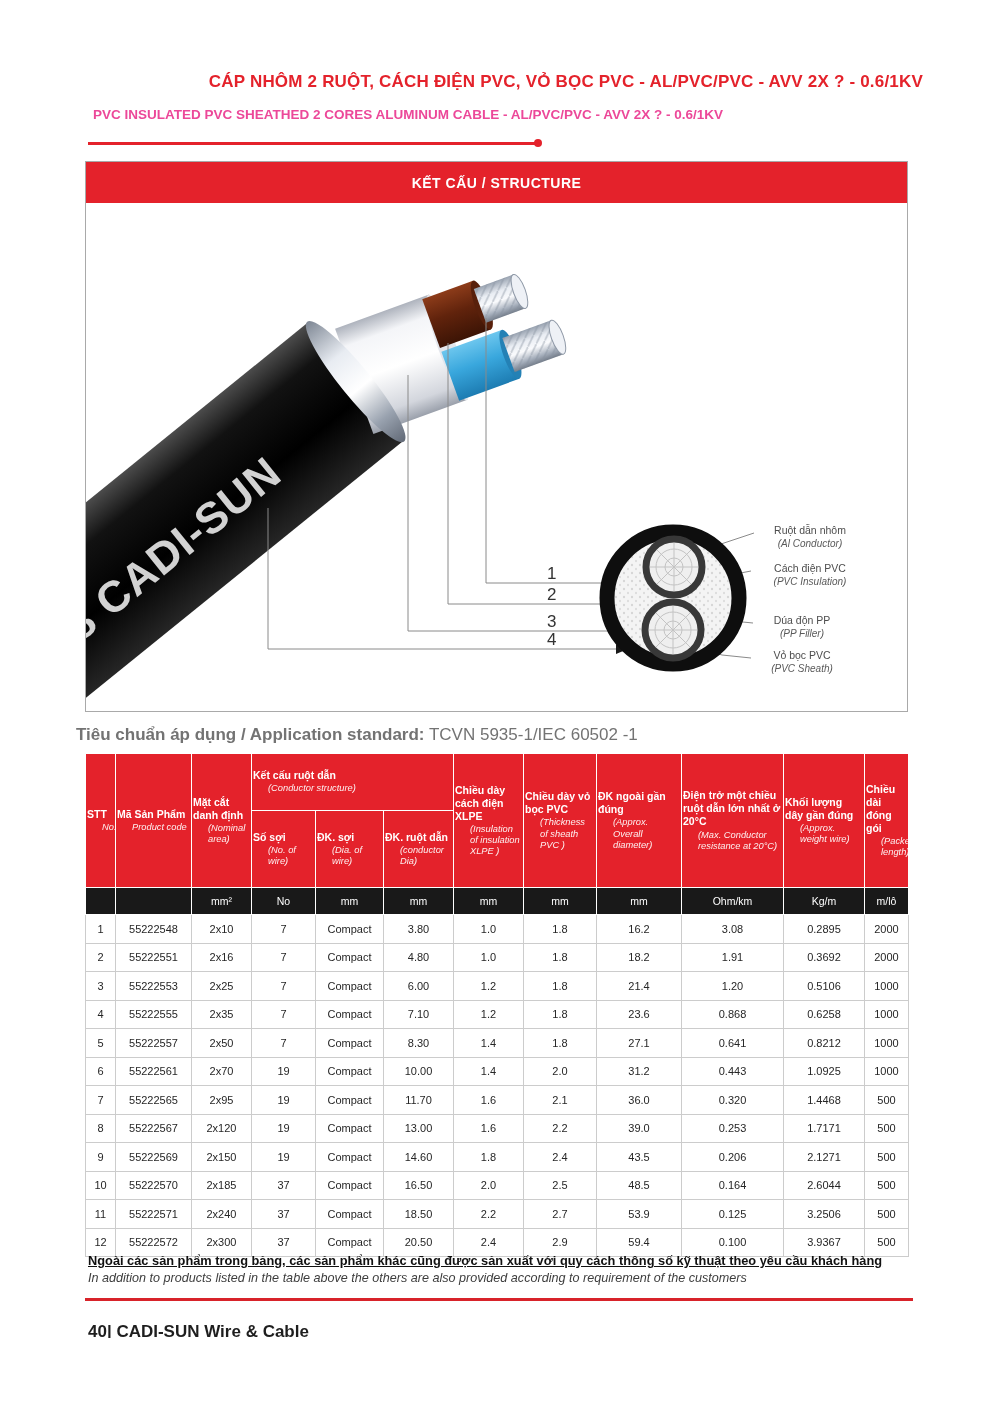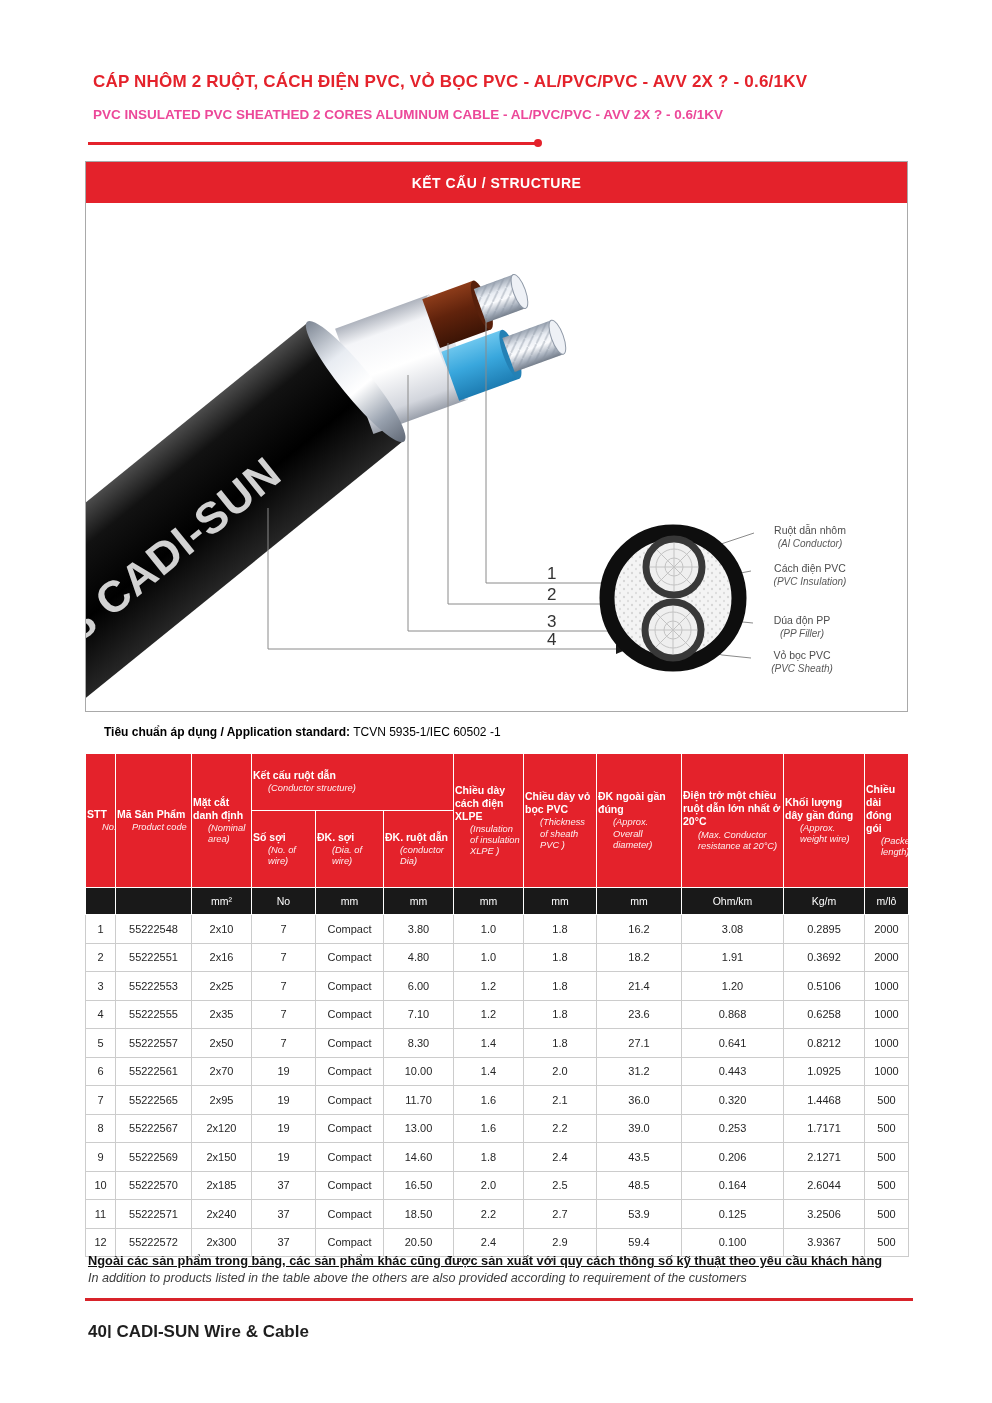--- a/index.html
+++ b/index.html
@@ -1,30 +1,30 @@
 <!DOCTYPE html>
 <html><head>
 <meta charset="utf-8">
 <style>
   html,body{margin:0;padding:0;background:#888;}
   .page{position:relative;width:992px;height:1403px;background:#ffffff;margin:0 auto;
         font-family:"Liberation Sans","DejaVu Sans",sans-serif;overflow:hidden;}
   
-  .title-vi{position:absolute;left:93px;top:72px;width:830px;font-size:17px;font-weight:bold;color:#E4222B;letter-spacing:.2px;}
+  .title-vi{position:absolute;left:93px;top:72px;width:830px;font-size:17px;font-weight:bold;color:#E4222B;letter-spacing:.2px;text-align:right;}
   .title-en{position:absolute;left:93px;top:107px;width:830px;font-size:13.5px;font-weight:bold;color:#ec4899;}
   .title-rule{position:absolute;left:88px;top:142px;width:450px;height:2.5px;background:#E4222B;}
   .title-rule .dot{position:absolute;right:-4px;top:-3px;width:8px;height:8px;border-radius:50%;background:#E4222B;}
   
   .structure-box{position:absolute;left:85px;top:161px;width:823px;height:551px;border:1px solid #a9a9a9;box-sizing:border-box;background:#fff;}
   .structure-header{height:41px;background:#E4222B;color:#fff;font-size:14px;font-weight:bold;
                     display:flex;align-items:center;justify-content:center;letter-spacing:.5px;}
   .structure-fig{position:absolute;left:0;top:41px;width:821px;height:508px;}
   svg text{font-family:"Liberation Sans","DejaVu Sans",sans-serif;}
   
-  .standard-line{position:absolute;left:104px;top:725px;font-size:12px;color:#000000;}
+  .standard-line{position:absolute;left:76px;top:725px;font-size:17px;color:#737373;}
   .standard-line .lbl{font-weight:bold;}
   
   table.spec{position:absolute;left:85px;top:753px;width:823px;border-collapse:collapse;table-layout:fixed;}
   table.spec th{background:#E4222B;color:#fff;border:1.5px solid #fff;vertical-align:middle;text-align:left;padding:2px 1px;font-weight:normal;}
   table.spec .vn{font-size:10.5px;font-weight:bold;line-height:1.25;}
   table.spec .en{font-size:9.3px;font-style:italic;color:rgba(255,255,255,.93);line-height:1.2;margin-top:1px;padding-left:15px;}
   tr.hrow1 th{height:52px;}
   tr.hrow2 th{height:72px;}
   tr.units td{background:#191919;color:#fff;border:1.5px solid #fff;text-align:center;font-size:10.5px;height:24px;}
   tr.drow td{border:1px solid #cccccc;text-align:center;font-size:11px;color:#262626;height:25.5px;background:#fff;}

